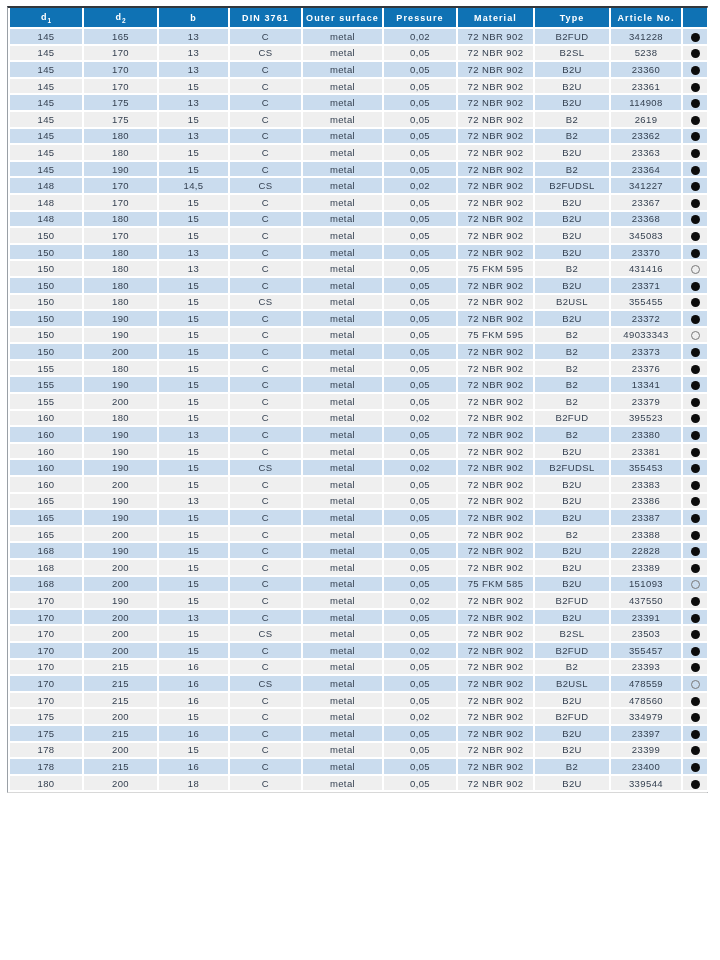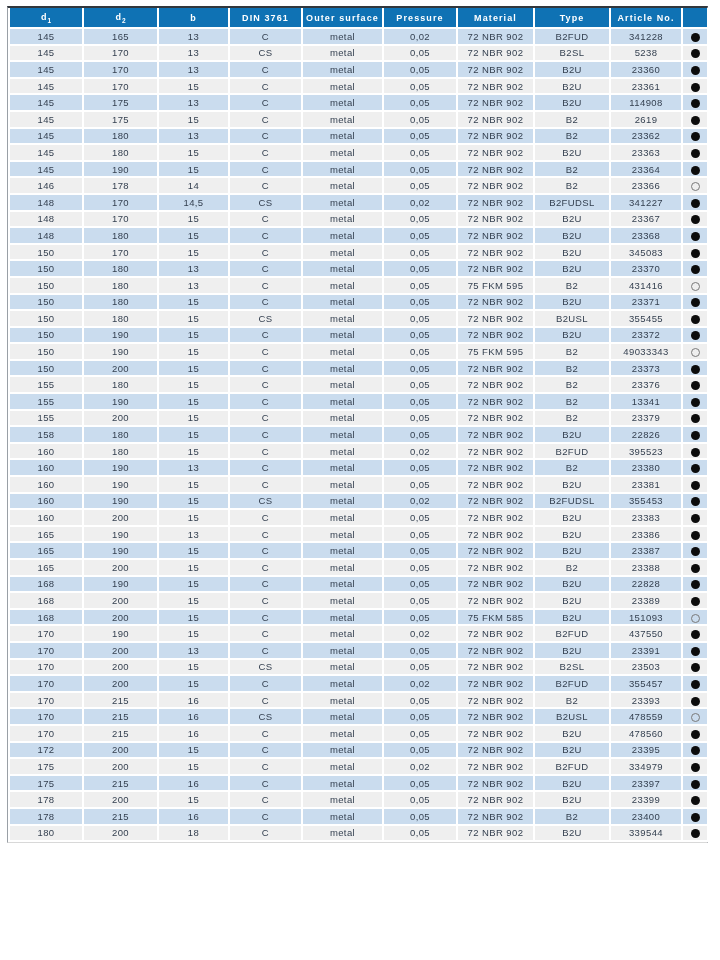--- a/index.html
+++ b/index.html
@@ -200,32 +200,20 @@
           <td>190</td>
           <td>15</td>
           <td>C</td>
           <td>metal</td>
           <td>0,05</td>
           <td>72 NBR 902</td>
           <td>B2</td>
           <td>23364</td>
           <td><span class="dot-filled"></span></td>
         </tr>
-        <tr class="even">
-          <td>146</td>
-          <td>178</td>
-          <td>14</td>
-          <td>C</td>
-          <td>metal</td>
-          <td>0,05</td>
-          <td>72 NBR 902</td>
-          <td>B2</td>
-          <td>23366</td>
-          <td><span class="dot-open"></span></td>
-        </tr>
         <tr class="odd">
           <td>148</td>
           <td>170</td>
           <td>14,5</td>
           <td>CS</td>
           <td>metal</td>
           <td>0,02</td>
           <td>72 NBR 902</td>
           <td>B2FUDSL</td>
           <td>341227</td>
@@ -378,32 +366,20 @@
         <tr class="even">
           <td>155</td>
           <td>200</td>
           <td>15</td>
           <td>C</td>
           <td>metal</td>
           <td>0,05</td>
           <td>72 NBR 902</td>
           <td>B2</td>
           <td>23379</td>
-          <td><span class="dot-filled"></span></td>
-        </tr>
-        <tr class="odd">
-          <td>158</td>
-          <td>180</td>
-          <td>15</td>
-          <td>C</td>
-          <td>metal</td>
-          <td>0,05</td>
-          <td>72 NBR 902</td>
-          <td>B2U</td>
-          <td>22826</td>
           <td><span class="dot-filled"></span></td>
         </tr>
         <tr class="even">
           <td>160</td>
           <td>180</td>
           <td>15</td>
           <td>C</td>
           <td>metal</td>
           <td>0,02</td>
           <td>72 NBR 902</td>
@@ -606,32 +582,20 @@
         <tr class="even">
           <td>170</td>
           <td>215</td>
           <td>16</td>
           <td>C</td>
           <td>metal</td>
           <td>0,05</td>
           <td>72 NBR 902</td>
           <td>B2U</td>
           <td>478560</td>
-          <td><span class="dot-filled"></span></td>
-        </tr>
-        <tr class="odd">
-          <td>172</td>
-          <td>200</td>
-          <td>15</td>
-          <td>C</td>
-          <td>metal</td>
-          <td>0,05</td>
-          <td>72 NBR 902</td>
-          <td>B2U</td>
-          <td>23395</td>
           <td><span class="dot-filled"></span></td>
         </tr>
         <tr class="even">
           <td>175</td>
           <td>200</td>
           <td>15</td>
           <td>C</td>
           <td>metal</td>
           <td>0,02</td>
           <td>72 NBR 902</td>

